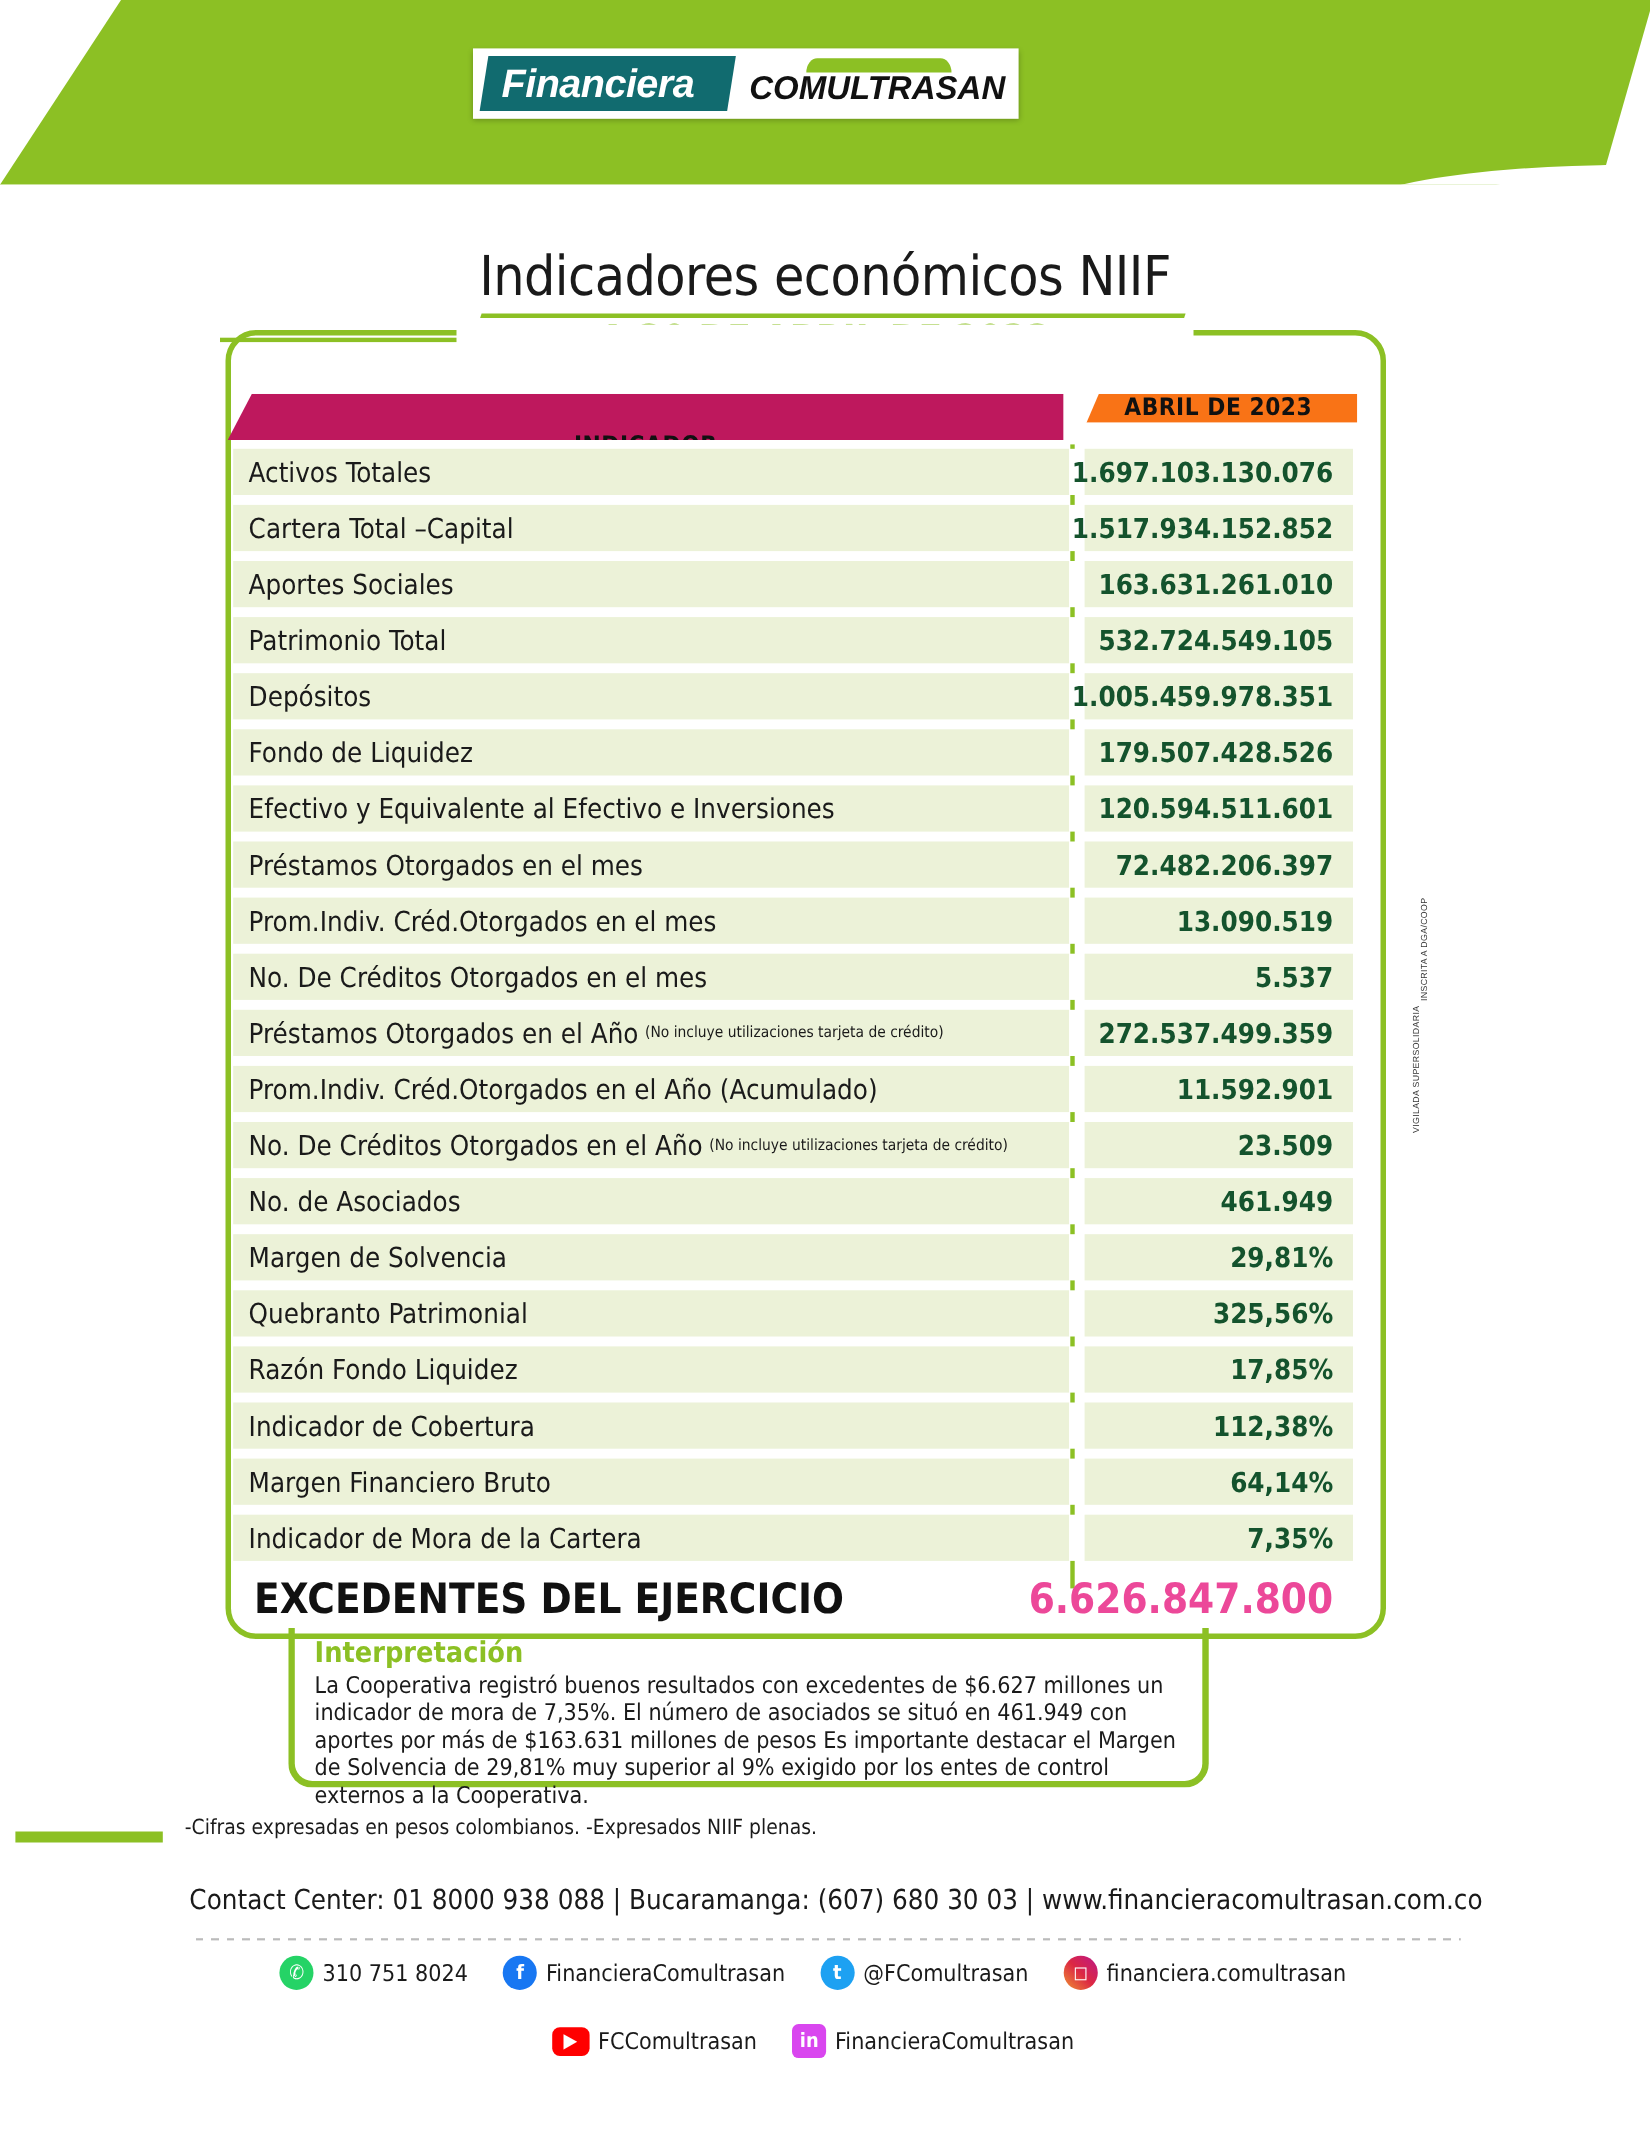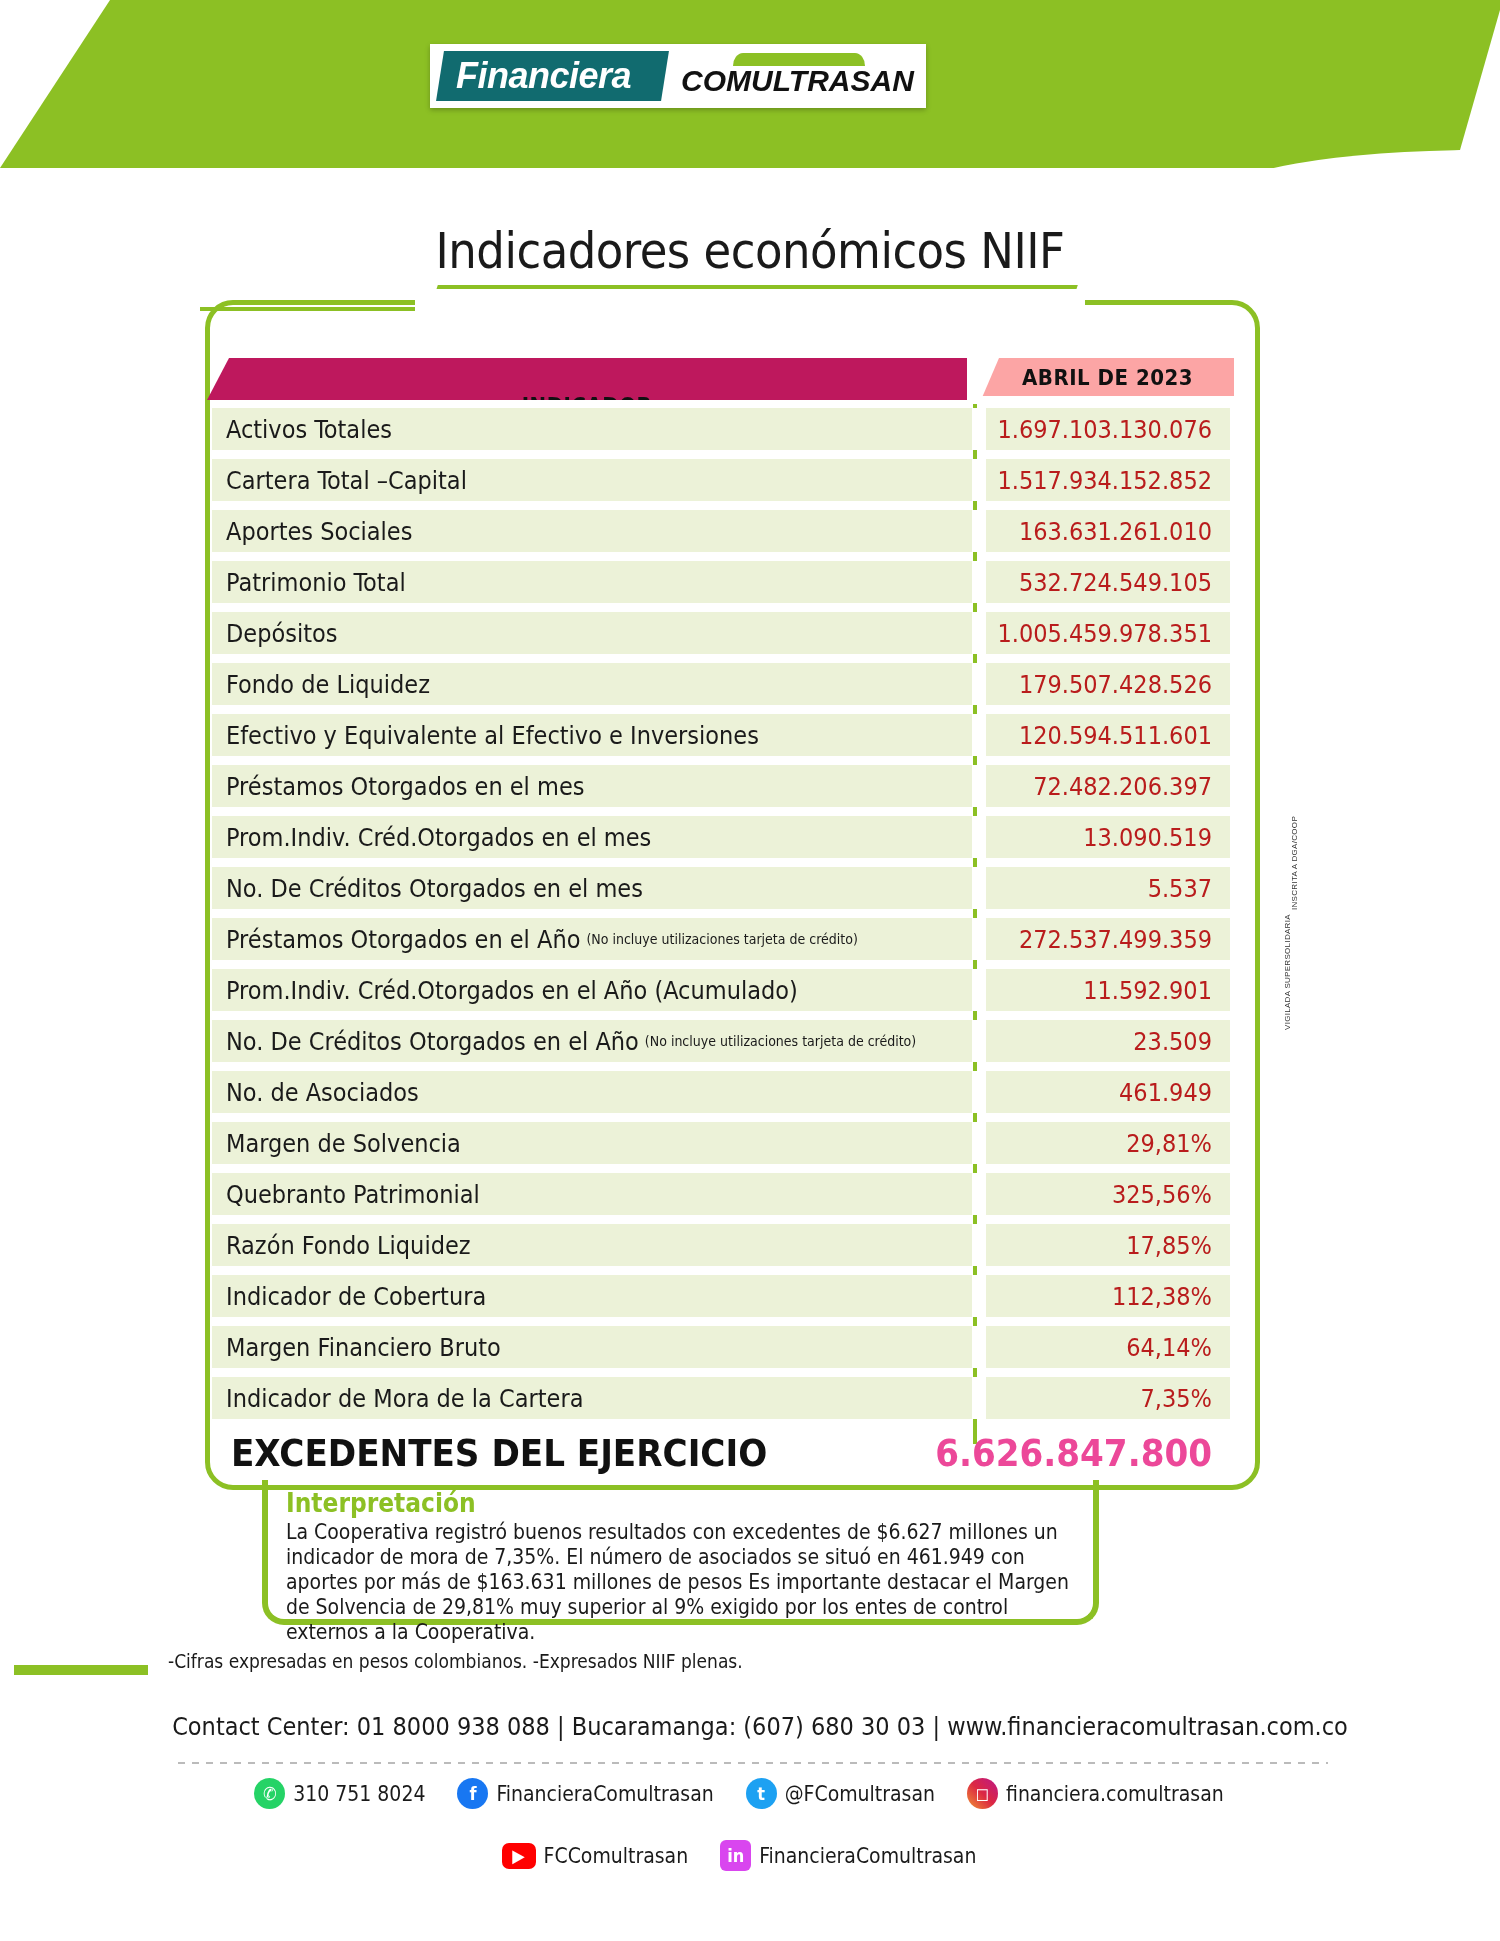--- a/index.html
+++ b/index.html
@@ -104,23 +104,23 @@
     position:absolute; top:358px; left:207px; width:1027px; height:42px;
     display:flex;
   }
   .col-head-left {
     width:760px; height:60px; background:#be185d;
     clip-path: polygon(22px 0, 760px 0, 760px 42px, 0 42px);
     display:flex; align-items:flex-end; justify-content:center;
   }
   .col-head-gap { width:14px; background:#ffffff; }
   .col-head-right {
-    width:253px; height:38px; background:#fca5a5;
+    width:253px; height:26px; background:#f97316;
     clip-path: polygon(18px 0, 253px 0, 253px 42px, 0 42px);
-    display:flex; align-items:center; justify-content:center;
+    display:flex; align-items:flex-start; justify-content:center;
   }
   .col-head-label {
     color:#111; font-size:22px; font-weight:bold; font-stretch:condensed;
     font-family:"DejaVu Sans Condensed","Liberation Sans", sans-serif;
     letter-spacing:.5px;
   }
 
   
   .rows {
     position:absolute; top:408px; left:212px; width:1018px;
@@ -137,23 +137,24 @@
     font-size:25px; color:#1a1a1a; font-stretch:condensed;
     font-family:"DejaVu Sans Condensed","Liberation Sans", sans-serif;
     white-space:nowrap;
   }
   .row .cell-gap { width:14px; height:42px; background:#ffffff; }
   .row .cell-value {
     width:244px; height:42px;
     background:#ecf2d8;
     display:flex; align-items:center; justify-content:flex-end;
     padding-right:18px;
-    font-size:25px; color:#b91c1c; font-stretch:condensed;
+    font-size:25px; color:#14532d; font-stretch:condensed;
     font-family:"DejaVu Sans Condensed","Liberation Sans", sans-serif;
     white-space:nowrap;
+    font-weight:bold;
   }
   .note {
     font-size:14px; margin-left:6px; color:#1a1a1a;
   }
   .divider-v {
     position:absolute; top:404px; left:973px; width:4px; height:1040px;
     background:#8cc024;
   }
 
   

